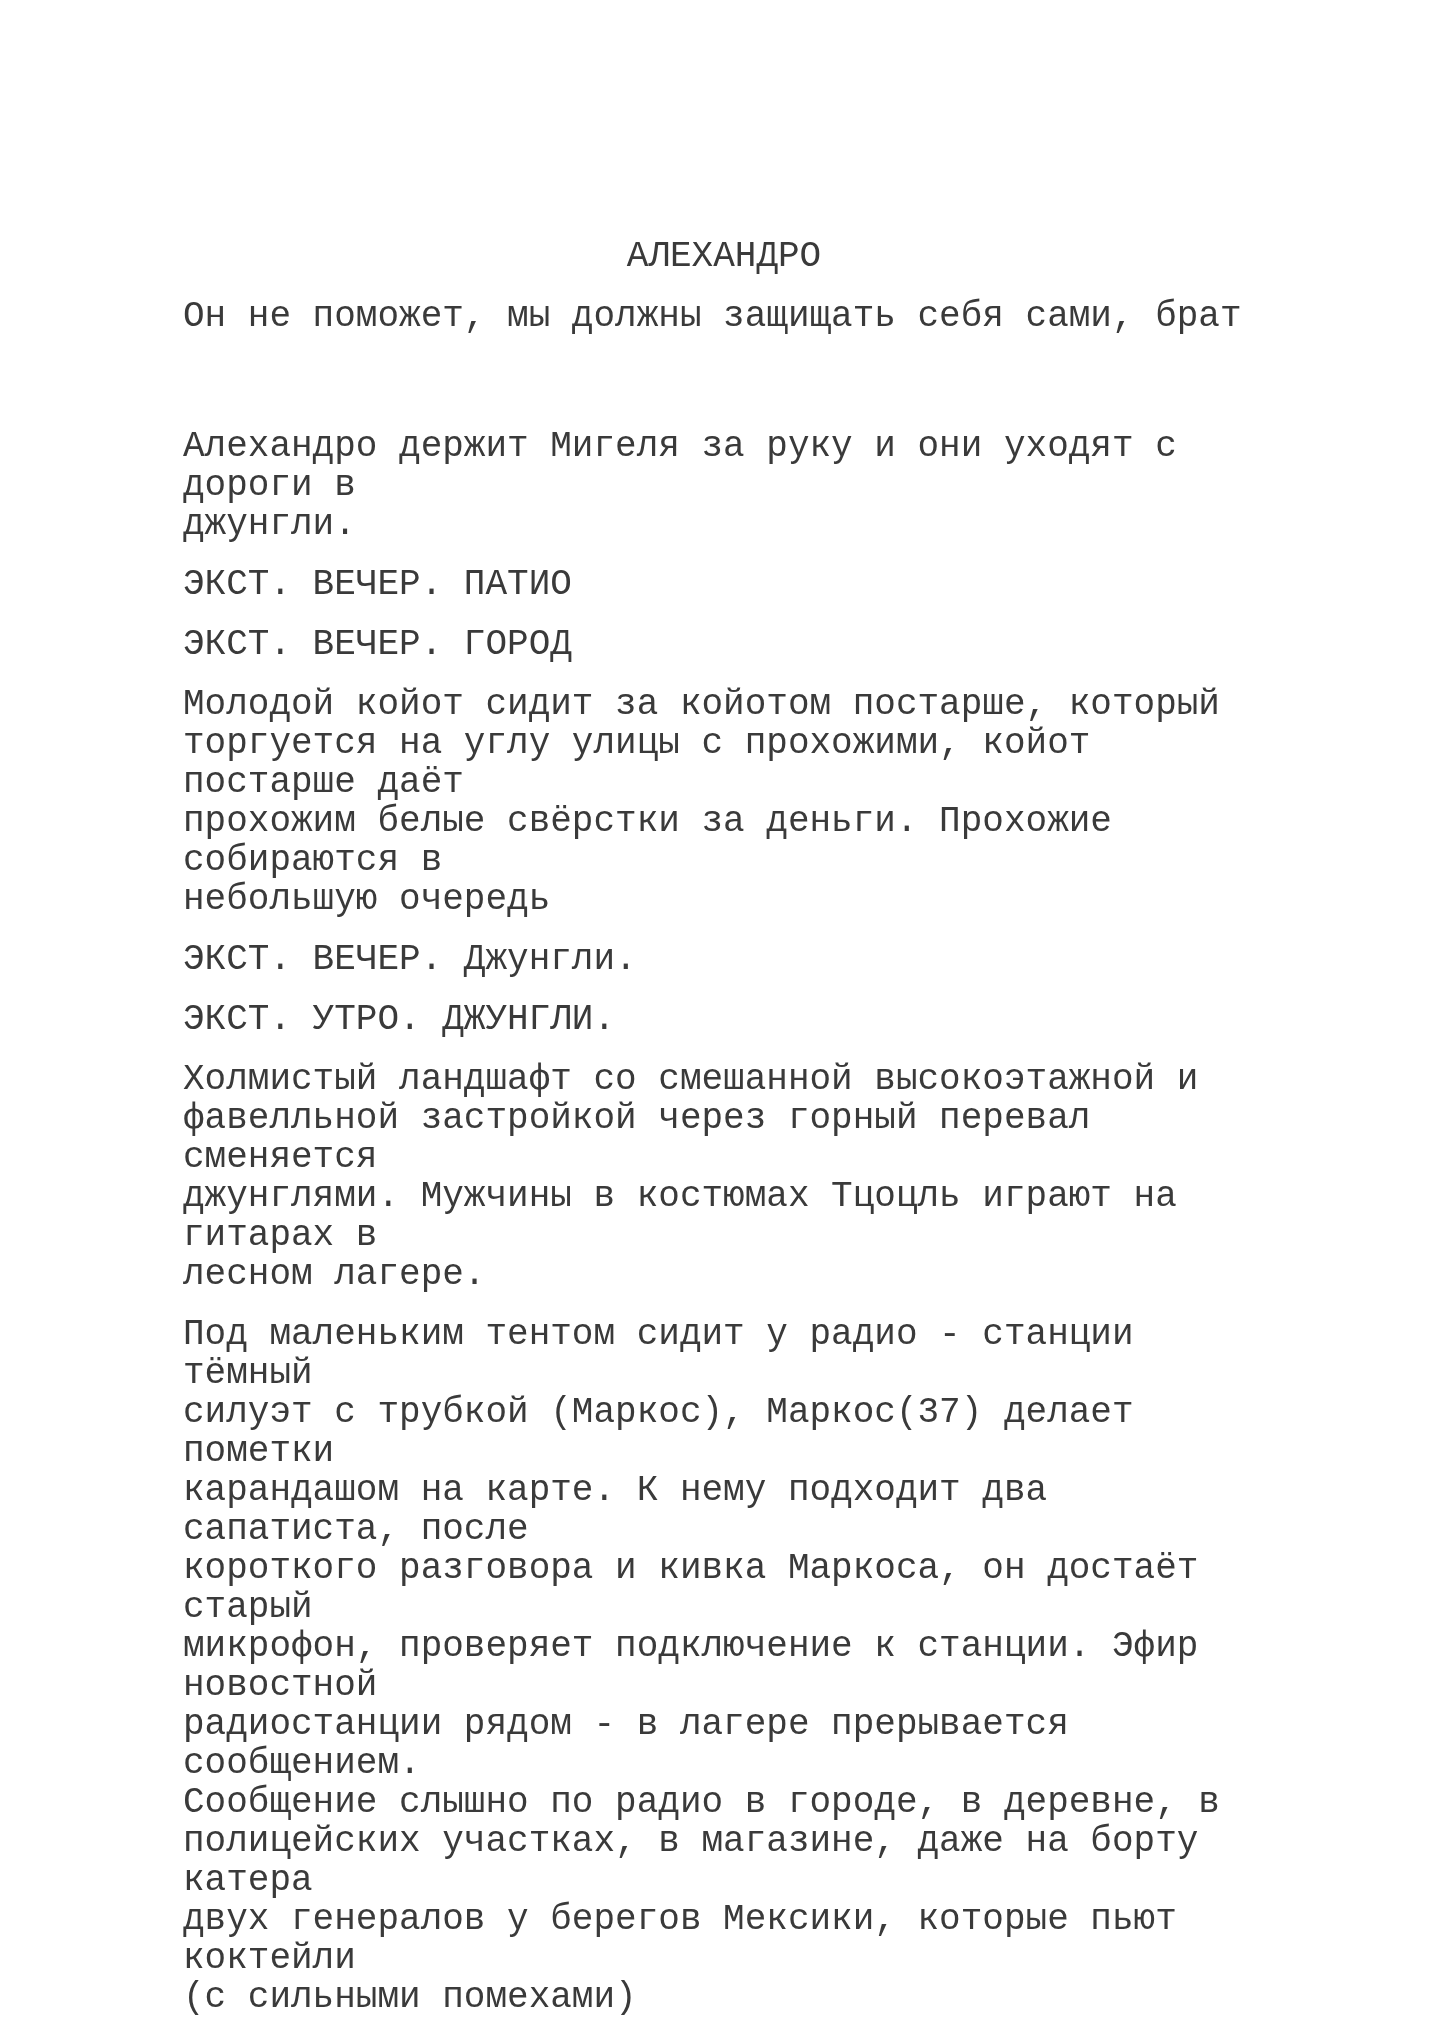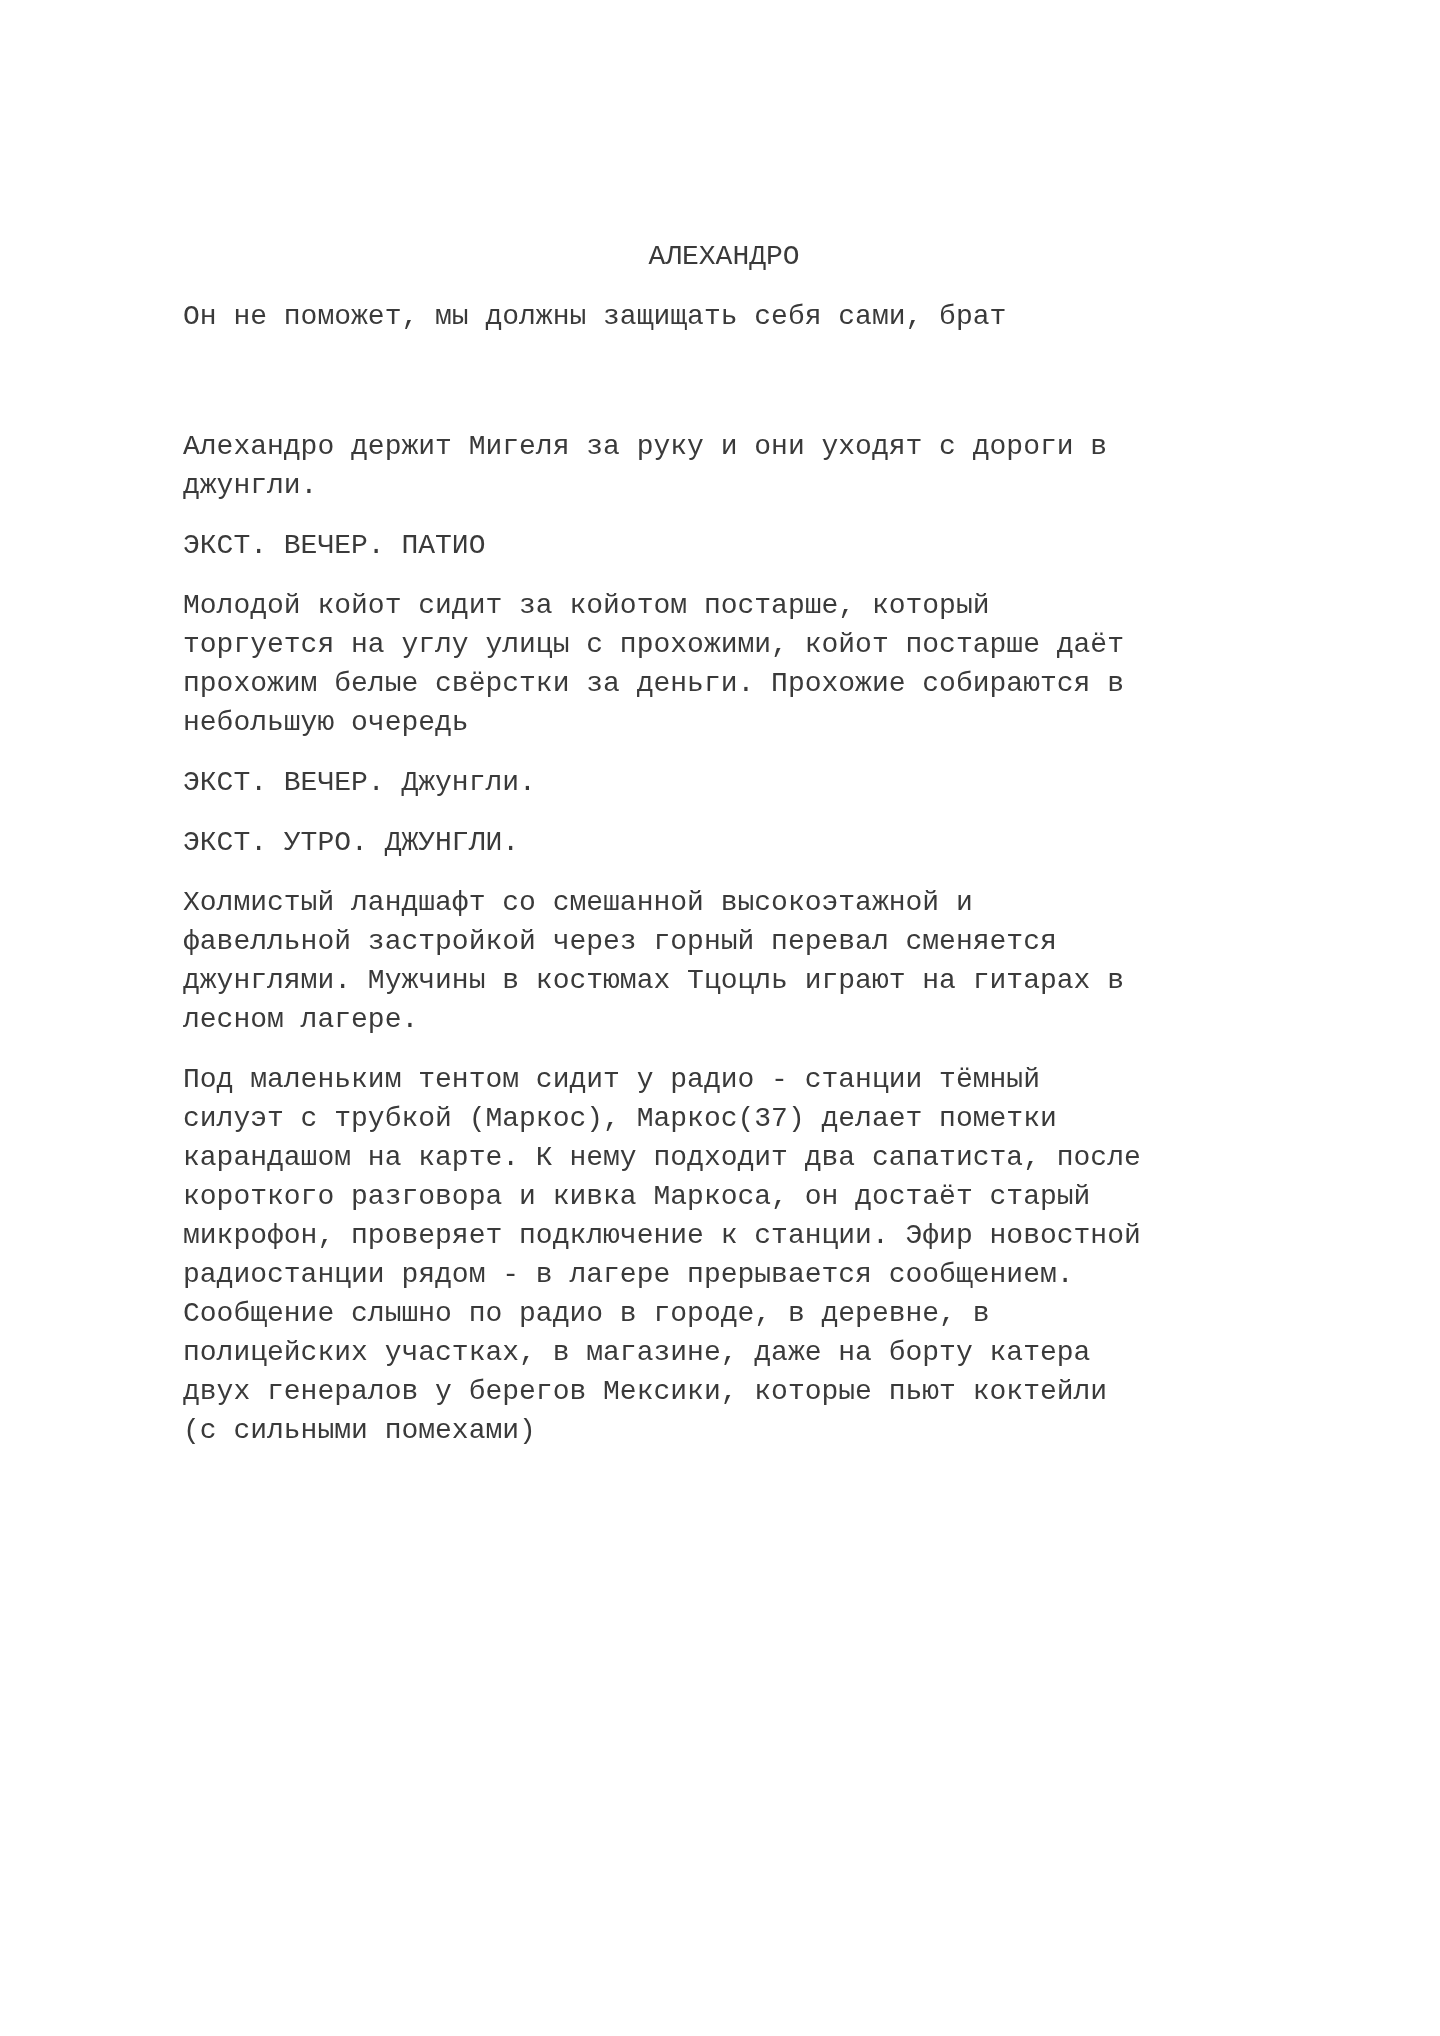--- a/index.html
+++ b/index.html
@@ -8,21 +8,21 @@
     background: #ffffff;
   }
   .page {
     position: relative;
     box-sizing: border-box;
     width: 1440px;
     height: 2036px;
     background: #ffffff;
     padding: 237px 175px 0 183px;
     font-family: "Liberation Mono", "DejaVu Sans Mono", monospace;
-    font-size: 28px;
+    font-size: 36px;
     line-height: 39px;
     color: #3a3a3a;
     overflow: hidden;
   }
   .block {
     margin: 0 0 21px 0;
     white-space: pre-line;
   }
   .script-title {
     text-align: center;
@@ -33,20 +33,21 @@
 </style>
 </head>
 <body>
 
 <div class="page">
   <p class="block script-title">АЛЕХАНДРО</p>
   <p class="block script-subtitle">Он не поможет, мы должны защищать себя сами, брат</p>
   <p class="block">Алехандро держит Мигеля за руку и они уходят с дороги в
 джунгли.</p>
   <p class="block">ЭКСТ. ВЕЧЕР. ПАТИО</p>
+  <p class="block">ЭКСТ. ВЕЧЕР. ГОРОД</p>
   <p class="block">Молодой койот сидит за койотом постарше, который
 торгуется на углу улицы с прохожими, койот постарше даёт
 прохожим белые свёрстки за деньги. Прохожие собираются в
 небольшую очередь</p>
   <p class="block">ЭКСТ. ВЕЧЕР. Джунгли.</p>
   <p class="block">ЭКСТ. УТРО. ДЖУНГЛИ.</p>
   <p class="block">Холмистый ландшафт со смешанной высокоэтажной и
 фавелльной застройкой через горный перевал сменяется
 джунглями. Мужчины в костюмах Тцоцль играют на гитарах в
 лесном лагере.</p>

